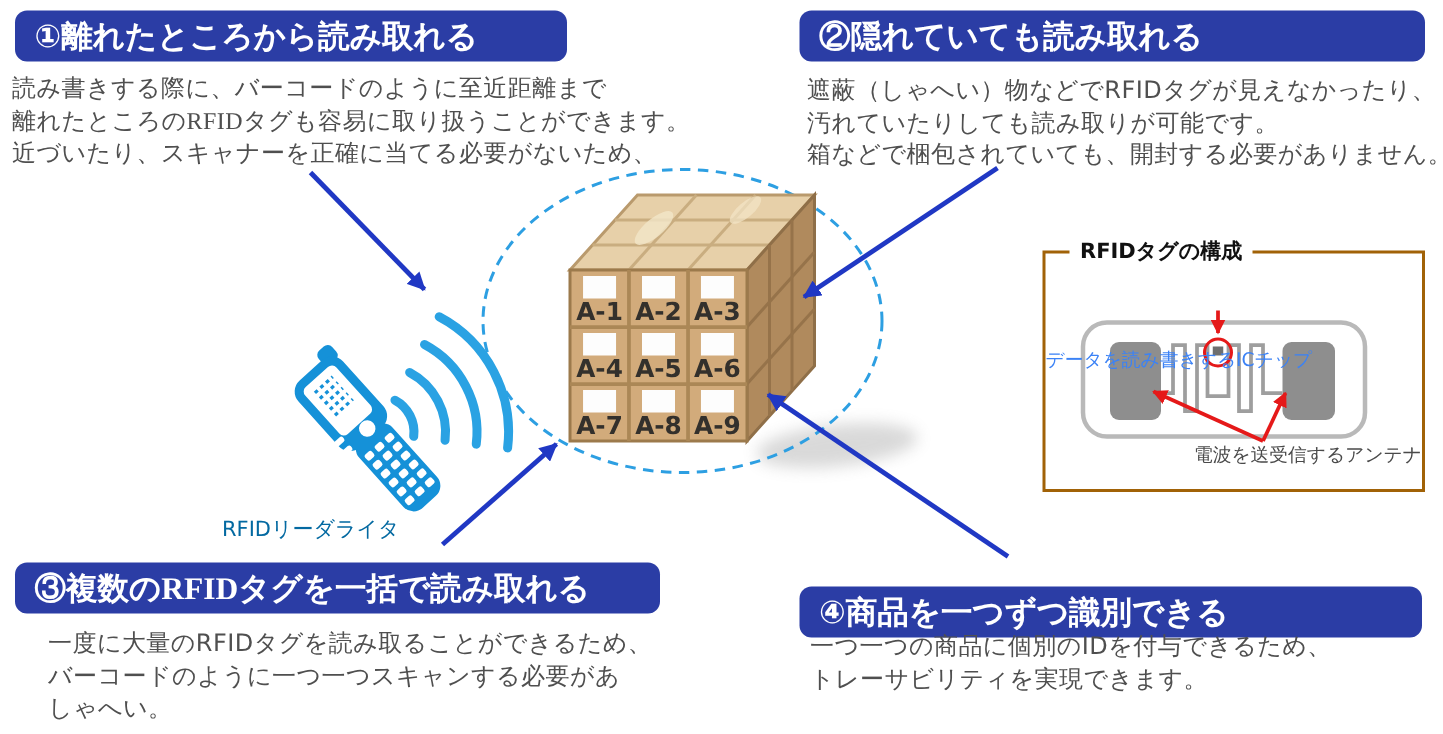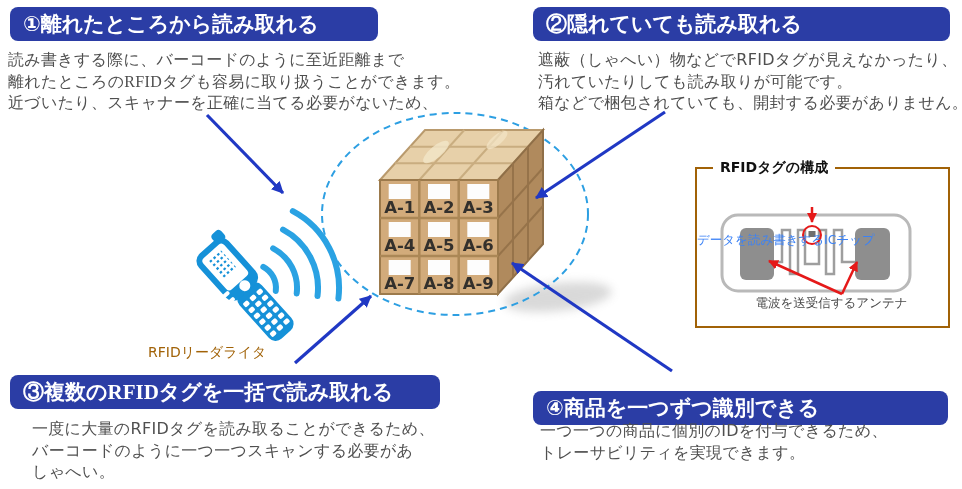--- a/index.html
+++ b/index.html
@@ -8,37 +8,37 @@
   .overlay { position:absolute; left:0; top:0; }
 
   .hdr {
     position:absolute; height:34px; box-sizing:border-box;
     background:#2b3da5; border-radius:8px;
     color:#ffffff; font-weight:bold; font-size:21px; line-height:34px;
     padding:0 0 0 13px; white-space:nowrap; overflow:hidden;
   }
   .body-text { position:absolute; font-size:16px; line-height:21.5px; color:#4f4f4f; letter-spacing:0.3px; white-space:nowrap; }
 
-  .reader-label { position:absolute; left:148px; top:344px; font-size:14px; color:#a16207; }
+  .reader-label { position:absolute; left:148px; top:344px; font-size:14px; color:#0369a1; }
 
   .tagbox {
     position:absolute; left:695px; top:167px; width:255px; height:161px;
     box-sizing:border-box; border:2px solid #a16207; background:#ffffff;
   }
   .tagbox-title {
     position:absolute; top:-10px; left:16px; background:#ffffff;
     padding:0 7px; font-size:14px; font-weight:bold; color:#111111; white-space:nowrap;
   }
   .chip-label {
     position:absolute; top:16px; left:0; width:100%; text-align:left;
     font-size:12.5px; color:#3b82f6; white-space:nowrap;margin-top:47px;
   }
   .antenna-label {
     position:absolute; top:126px; left:0; width:100%; box-sizing:border-box; padding-left:18px;
-    text-align:center; font-size:12.5px; color:#4a4a4a; white-space:nowrap;
+    text-align:right; font-size:12.5px; color:#4a4a4a; white-space:nowrap;
   }
   .tag-svg { position:absolute; left:0; top:0; }
 </style>
 </head>
 <body>
 
 <div class="stage">
 
   <svg class="overlay" width="962" height="489" viewBox="0 0 962 489">
     <defs>

